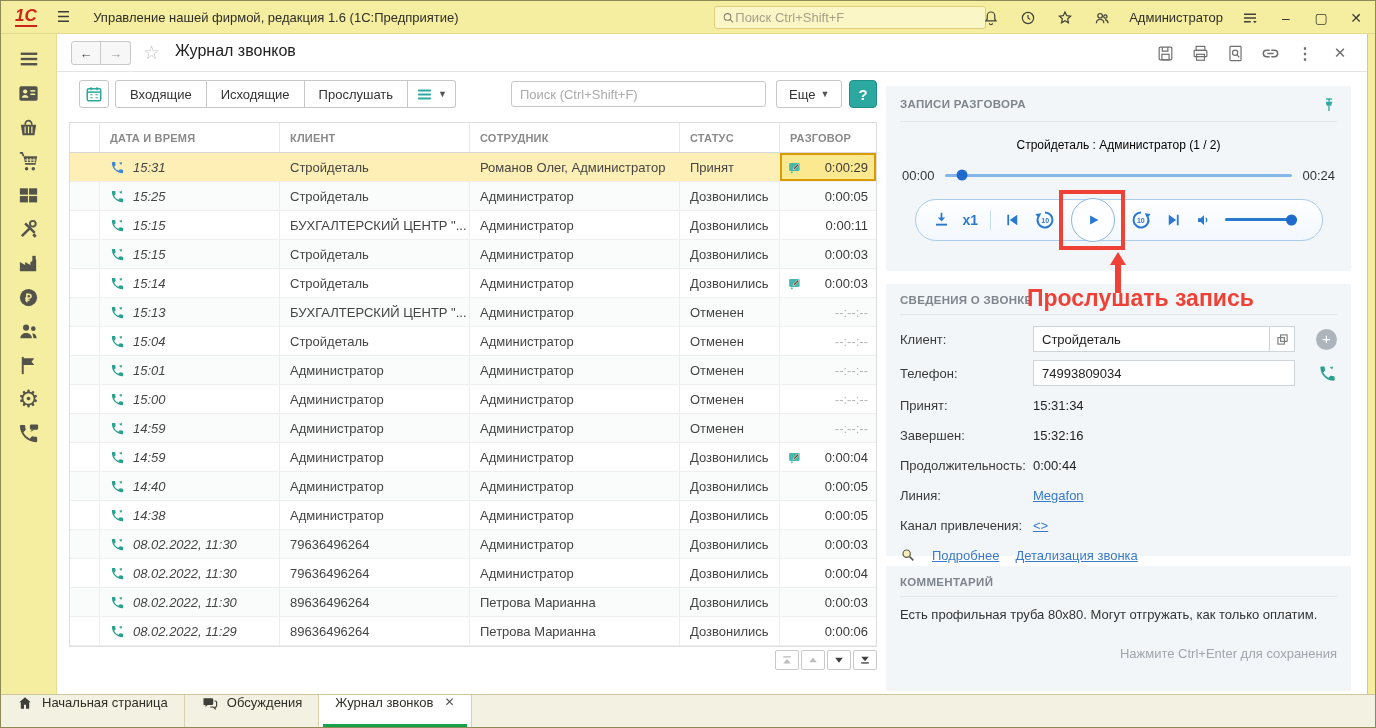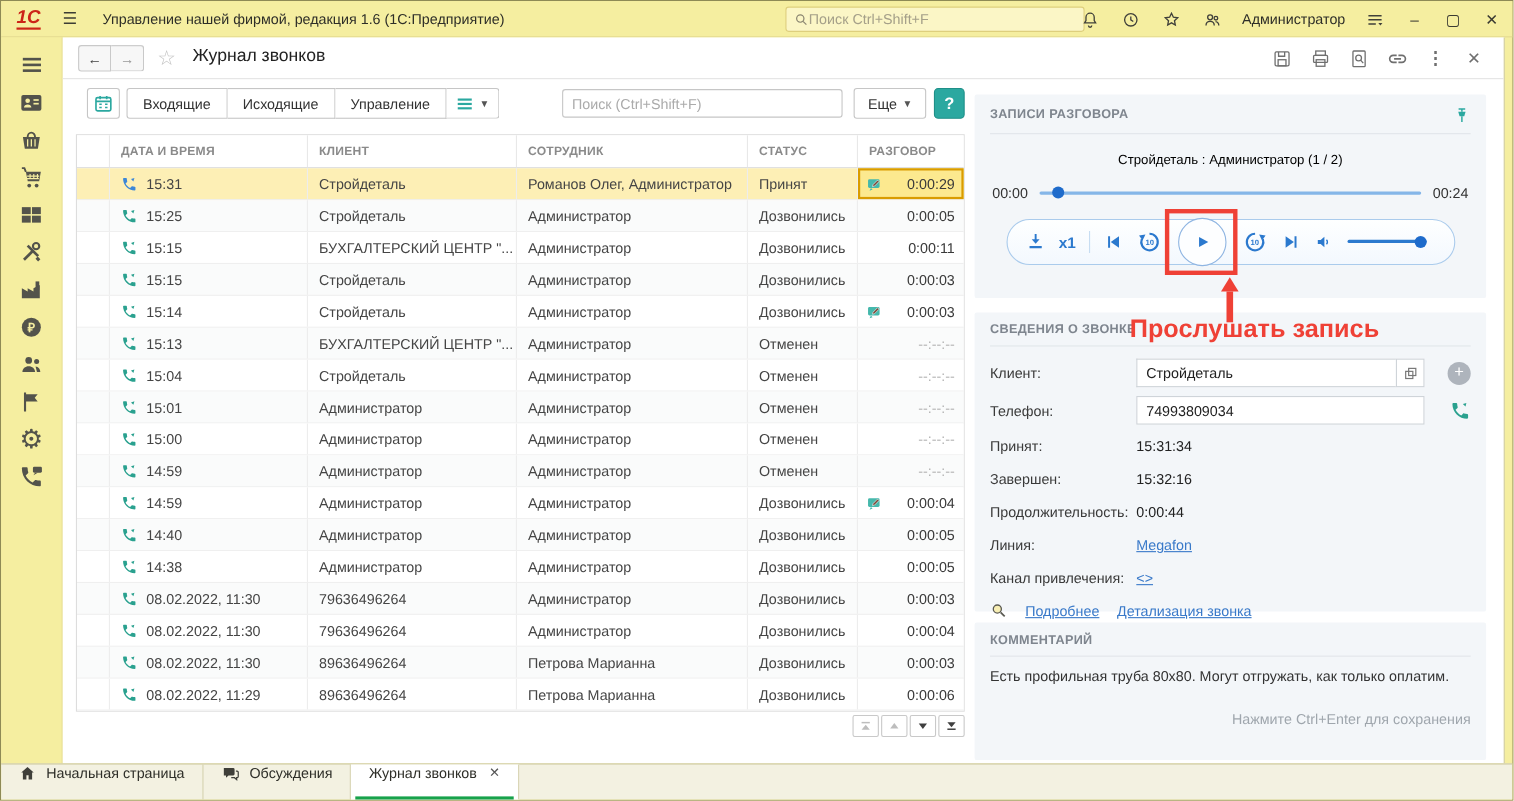--- a/index.html
+++ b/index.html
@@ -56,21 +56,21 @@
   
   .table { position:absolute; left:12px; top:88px; width:808px; border:1px solid #DDDDDD; }
   .thead { display:grid; grid-template-columns:30px 180px 190px 210px 100px 96px; height:30px; background:#FFF; border-bottom:1px solid #D9D9D9; }
   .th { font-size:11px; font-weight:bold; color:#8A8A8A; display:flex; align-items:center; padding:0 10px; border-right:1px solid #E8E8E8; letter-spacing:.2px; }
   .th:last-child { border-right:none; }
   .trow { display:grid; grid-template-columns:30px 180px 190px 210px 100px 96px; height:29px; border-bottom:1px solid #EFEFEF; background:#FFF; cursor:pointer; }
   .trow:nth-child(even) { background:#FAFBFB; }
   .trow.sel { background:#FDEFB5; }
   .tc { display:flex; align-items:center; padding:0 10px; border-right:1px solid #EDEDED; overflow:hidden; white-space:nowrap; font-size:13px; color:#454545; }
   .tc:last-child { border-right:none; }
-  .c-date { gap:8px; }
+  .c-date { gap:8px;font-style:italic; }
   .c-conv { padding:0 8px; }
   .c-conv .dur { margin-left:auto; color:#3A3A3A; }
   .c-conv .dur.empty { color:#B5B5B5; }
   .c-conv.focused { outline:2px solid #D99C00; outline-offset:-2px; background:#FCE98F; }
   .scrollers { position:absolute; left:718px; top:616px; display:flex; gap:2px; }
   .scr-btn { width:24px; height:20px; background:#FFF; border:1px solid #C9C9C9; border-radius:2px; display:flex; align-items:center; justify-content:center; cursor:pointer; }
 
   
   .right-pane { position:absolute; left:829px; top:52px; width:465px; }
   .sec { background:#F3F6F9; padding:10px 14px; border-radius:2px; }
@@ -309,21 +309,21 @@
         <svg width="18" height="18" viewBox="0 0 24 24">
           <rect x="3" y="5" width="18" height="16" rx="2" fill="none" stroke="#2BA8A0" stroke-width="2"></rect>
           <path d="M3 9.5h18" stroke="#2BA8A0" stroke-width="2"></path>
           <path d="M8 3v4M16 3v4" stroke="#2BA8A0" stroke-width="2"></path>
           <path d="M7 13h3M14 13h3M7 17h3M14 17h3" stroke="#2BA8A0" stroke-width="1.6"></path>
         </svg>
       </button>
     <div class="filter-group">
       <span class="fbtn">Входящие</span>
       <span class="fbtn">Исходящие</span>
-      <span class="fbtn">Управление</span>
+      <span class="fbtn">Прослушать</span>
       <span class="fbtn flist-btn">
           <svg width="17" height="17" viewBox="0 0 24 24" fill="#2BA8A0">
             <rect x="3" y="5" width="18" height="2.8"></rect>
             <rect x="3" y="10.6" width="18" height="2.8"></rect>
             <rect x="3" y="16.2" width="18" height="2.8"></rect>
           </svg>
           <span class="caret">▼</span>
         </span>
     </div>
     <div class="ts-search">

